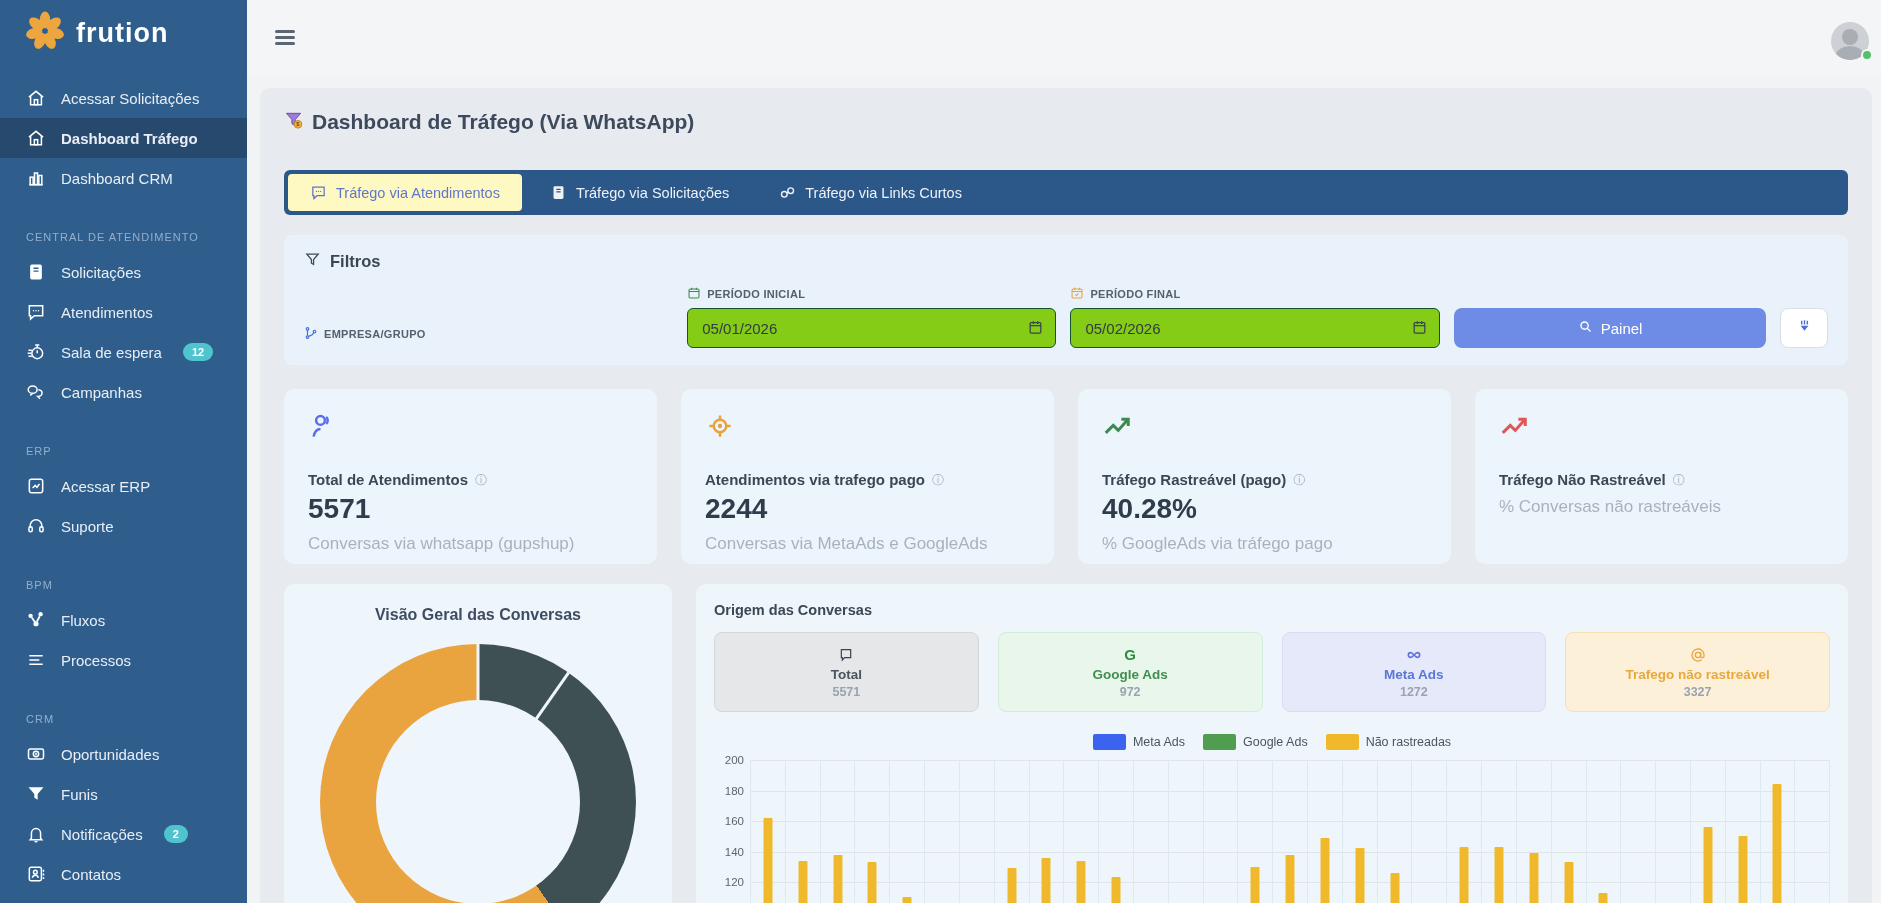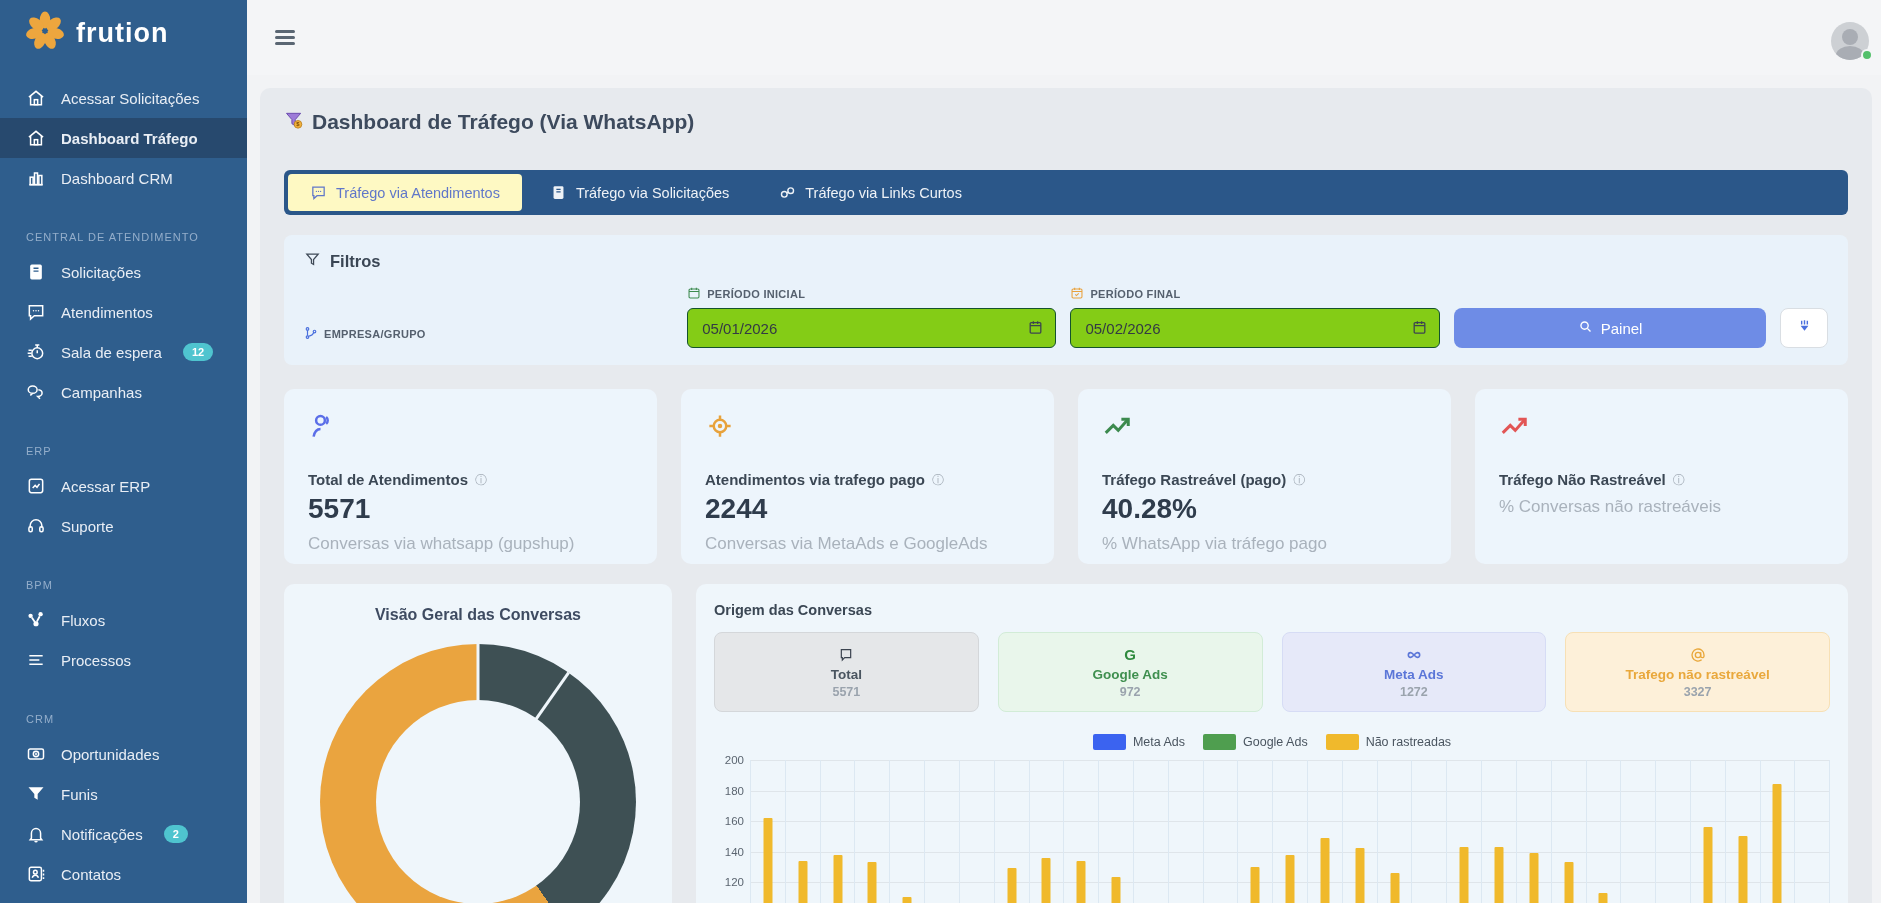--- a/index.html
+++ b/index.html
@@ -425,21 +425,21 @@
         <svg viewBox="0 0 24 24" fill="none" stroke="currentColor" stroke-width="2.4">
             <path d="M3 17.5l6-6 4 4 7.5-8.5"></path>
             <path d="M15.5 6.5H21V12"></path>
           </svg>
       </span>
       <div class="stat-title-row">
         <span class="stat-title">Tráfego Rastreável (pago)</span>
         <span class="info-ic">ⓘ</span>
       </div>
       <div class="stat-value">40.28%</div>
-      <div class="stat-sub">% WhatsApp via tráfego pago</div>
+      <div class="stat-sub">% GoogleAds via tráfego pago</div>
     </div>
     <div class="stat-card">
       <span class="sicon" style="color:#e25555">
         <svg viewBox="0 0 24 24" fill="none" stroke="currentColor" stroke-width="2.4">
             <path d="M3 17.5l6-6 4 4 7.5-8.5"></path>
             <path d="M15.5 6.5H21V12"></path>
           </svg>
       </span>
       <div class="stat-title-row">
         <span class="stat-title">Tráfego Não Rastreável</span>

